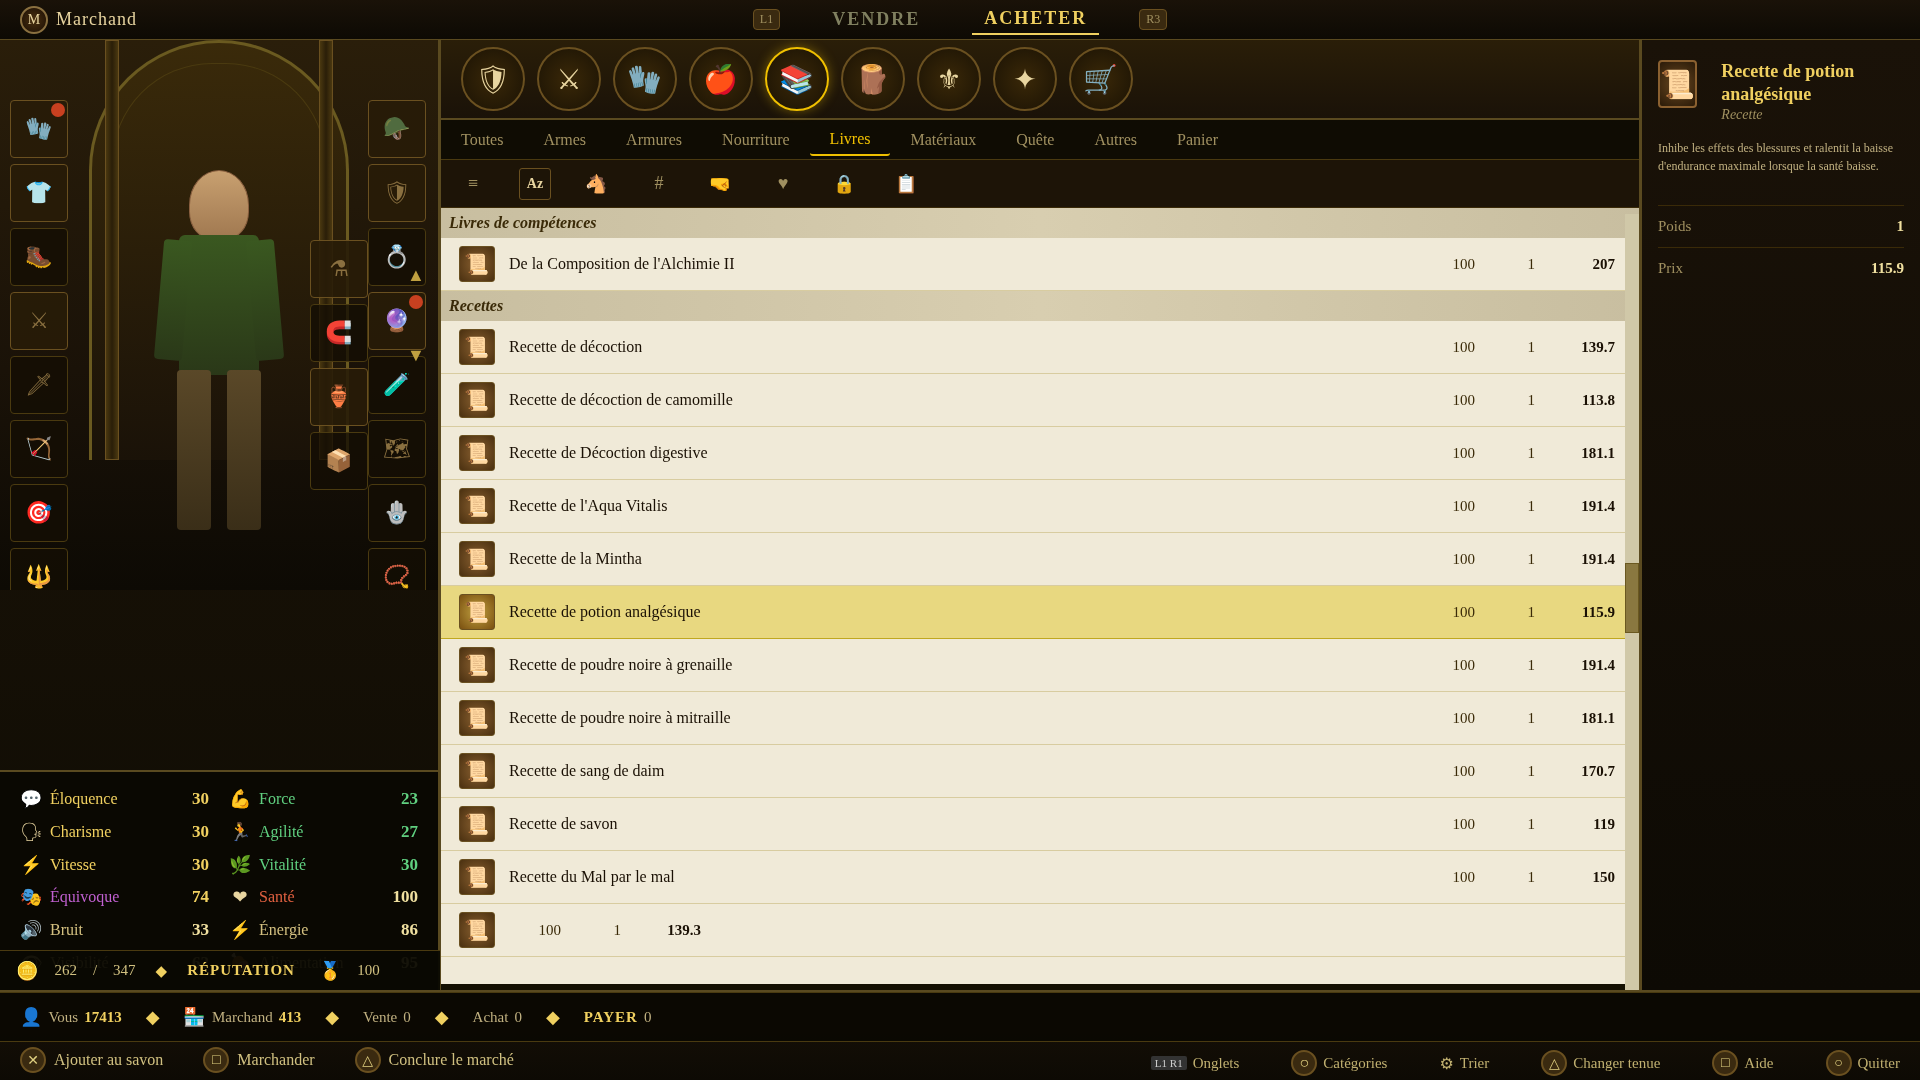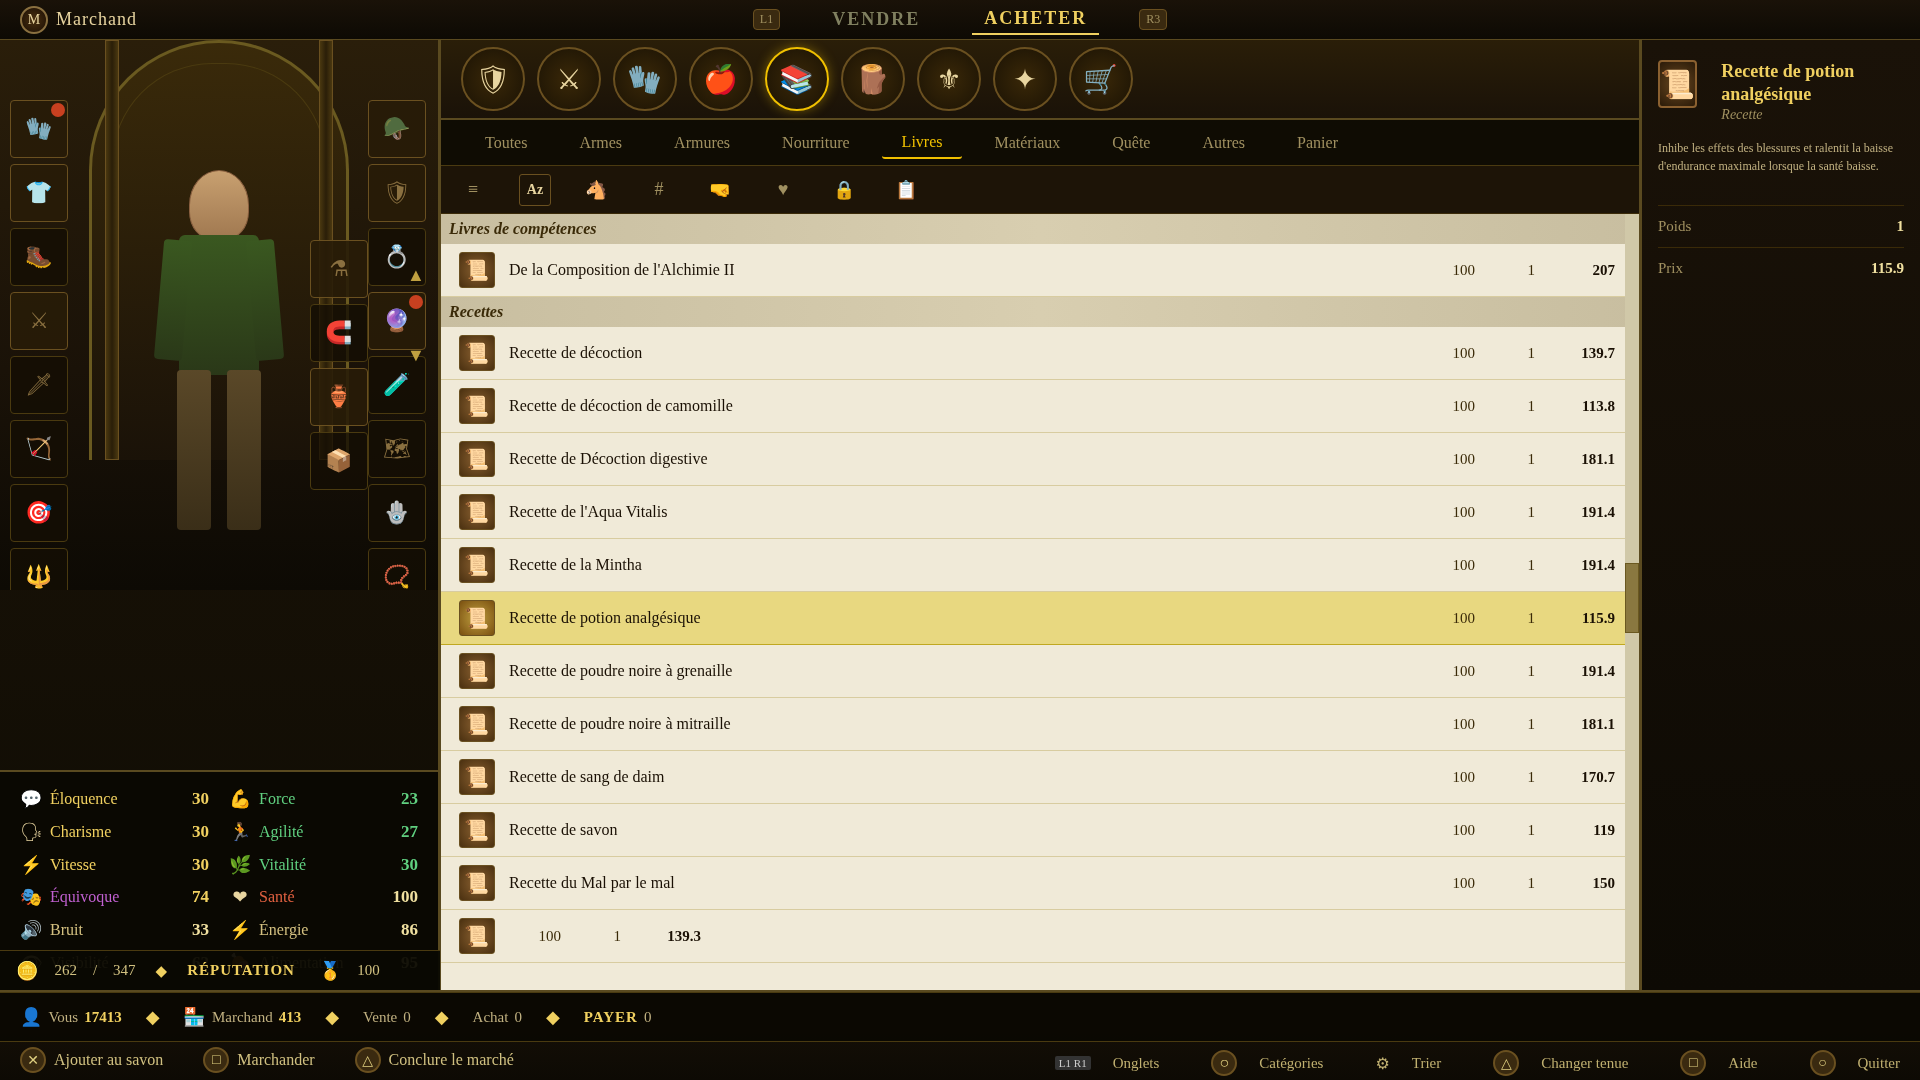--- a/index.html
+++ b/index.html
@@ -315,27 +315,27 @@
       position: relative;
     }
 
     .cat-icon.active {
       border-color: #f0c000;
       box-shadow: 0 0 12px rgba(240,192,0,0.4);
     }
 
     
     .tab-labels-row {
-      height: 46px;
+      height: 40px;
       background: rgba(10,8,2,0.7);
       border-bottom: 1px solid #4a3a10;
       display: flex;
       align-items: center;
-      padding: 0 24px;
-      gap: 12px;
+      padding: 0 0;
+      gap: 0;
     }
 
     .tab-label {
       padding: 6px 20px;
       font-size: 16px;
       color: #a09060;
       cursor: pointer;
       border-radius: 3px;
     }
 
@@ -602,21 +602,21 @@
       right: 20px;
       bottom: 4px;
       display: flex;
       gap: 24px;
       align-items: center;
     }
 
     .right-action {
       display: flex;
       align-items: center;
-      gap: 22px;
+      gap: 6px;
       font-size: 15px;
       color: #c0b070;
       padding-left: 28px;
     }
 
     
     .rep-bar-area {
       position: absolute;
       bottom: 90px;
       left: 0;

